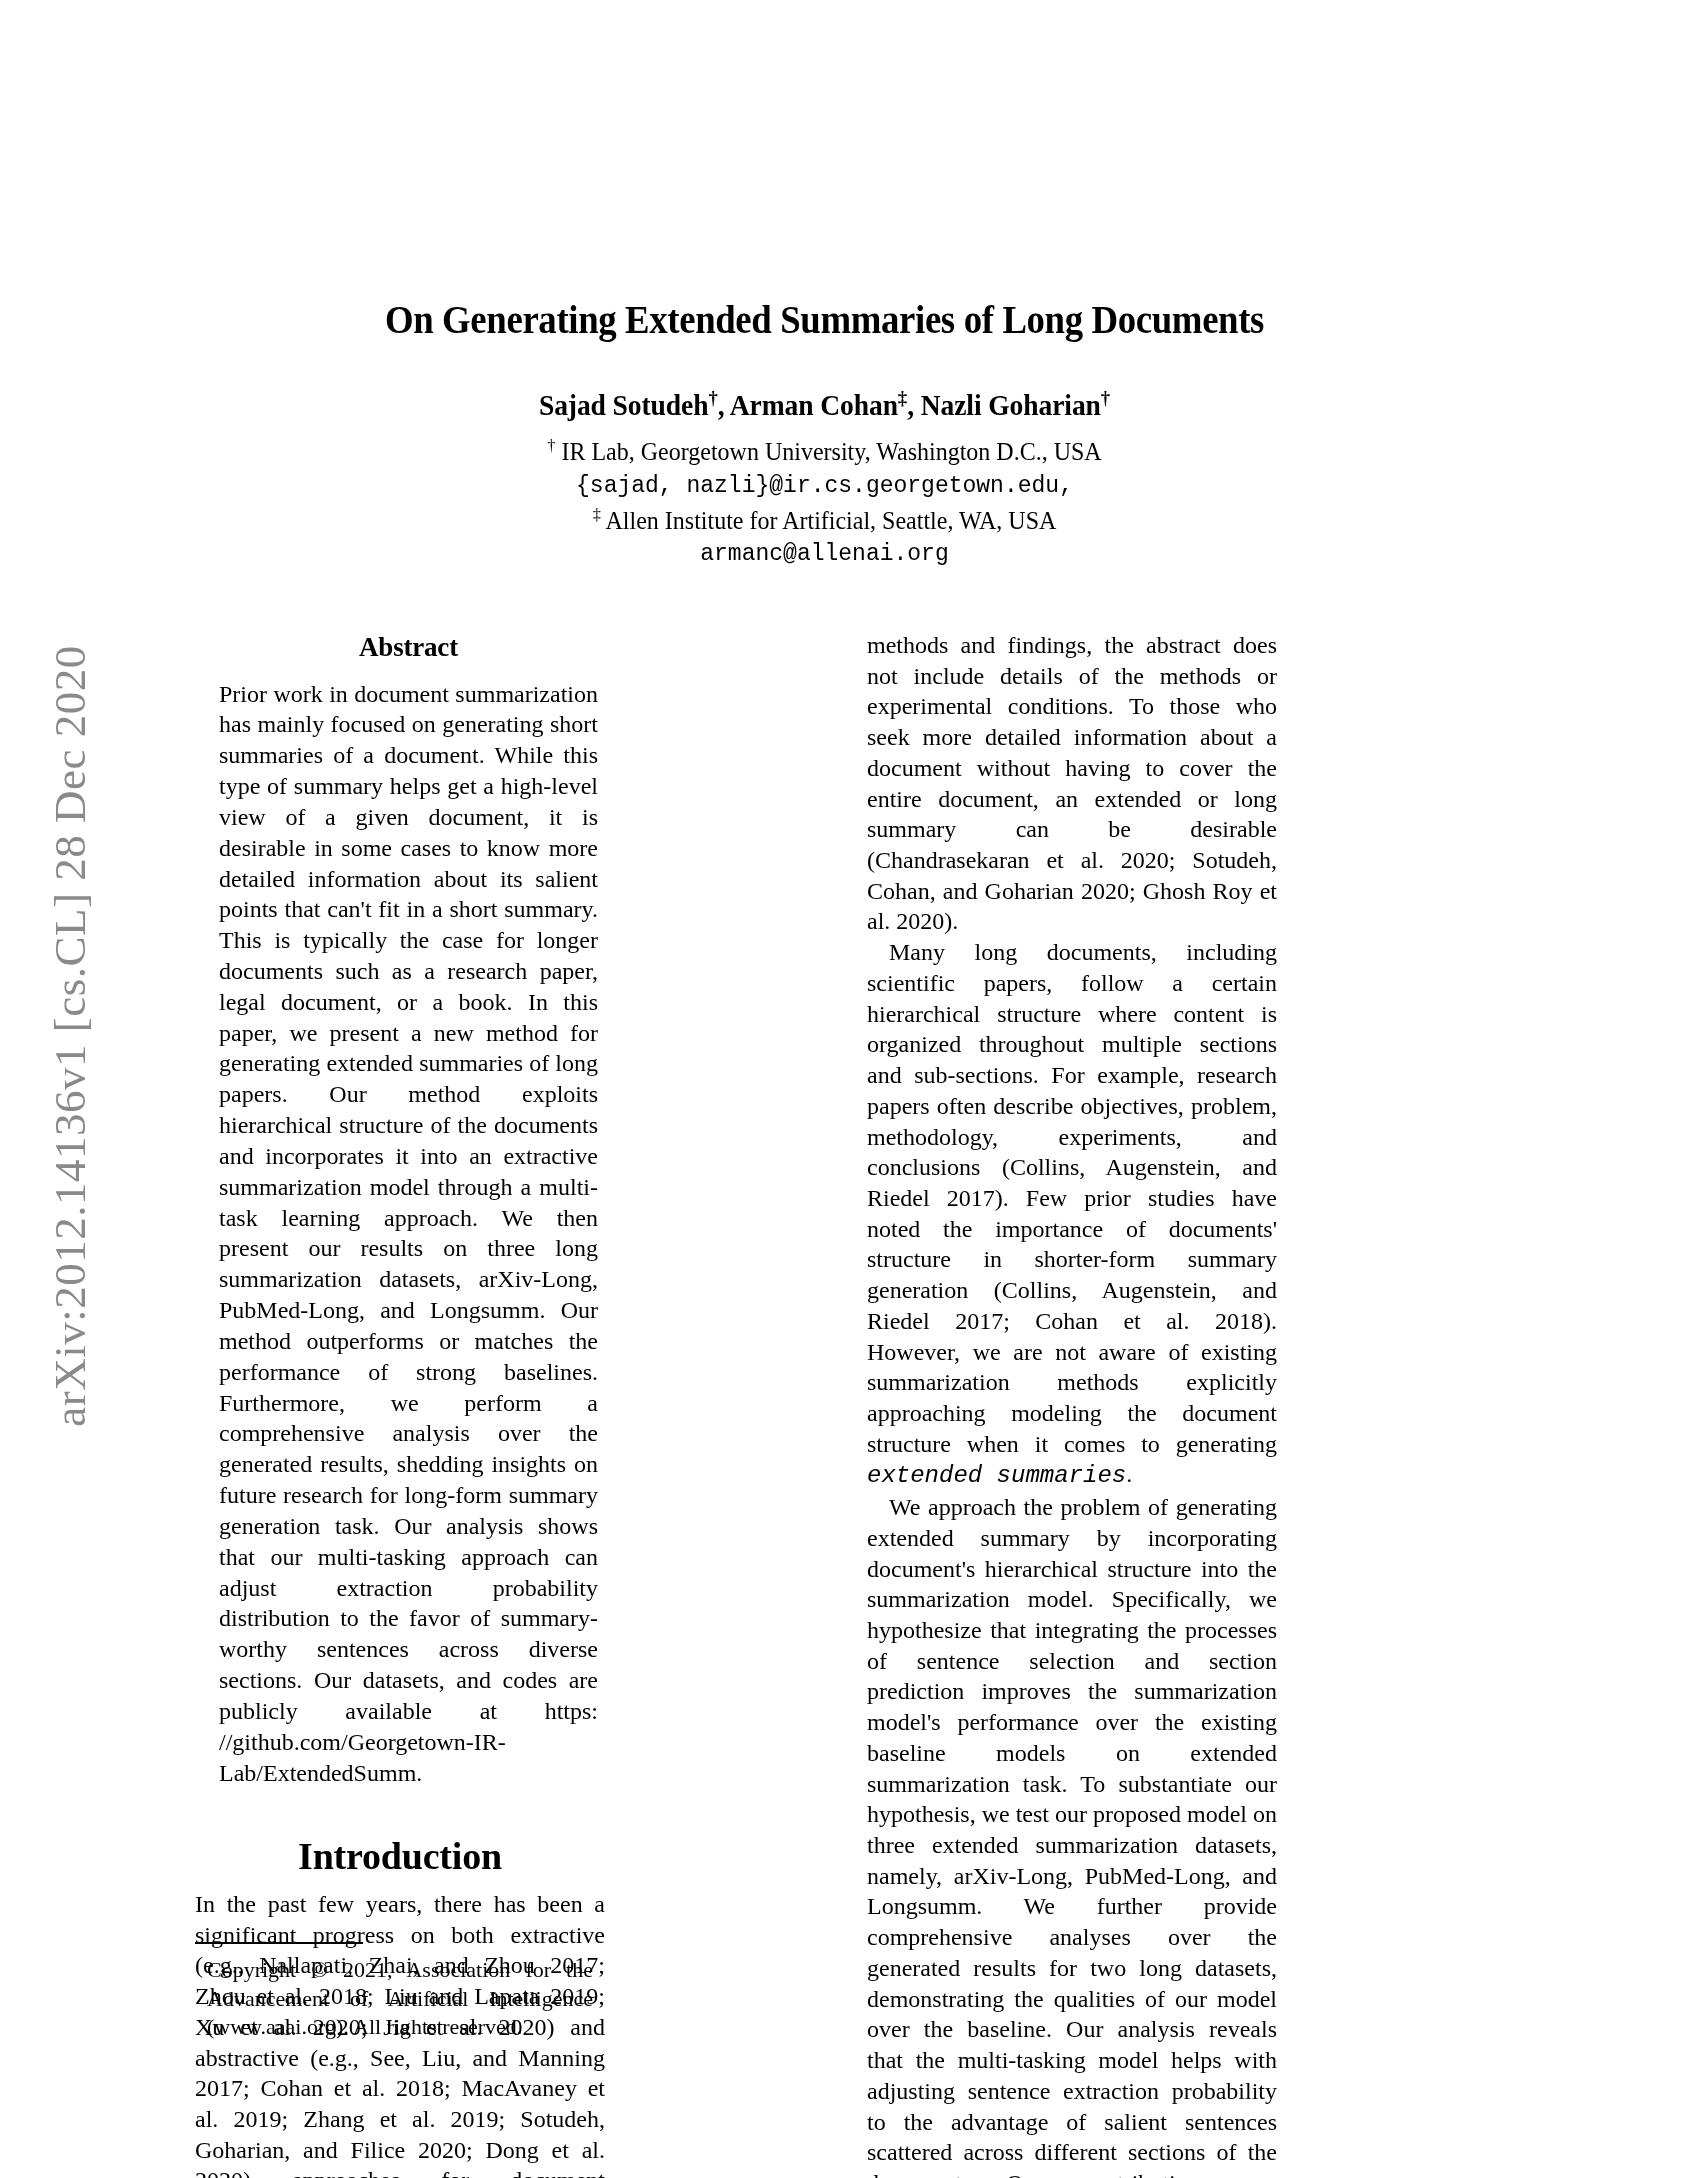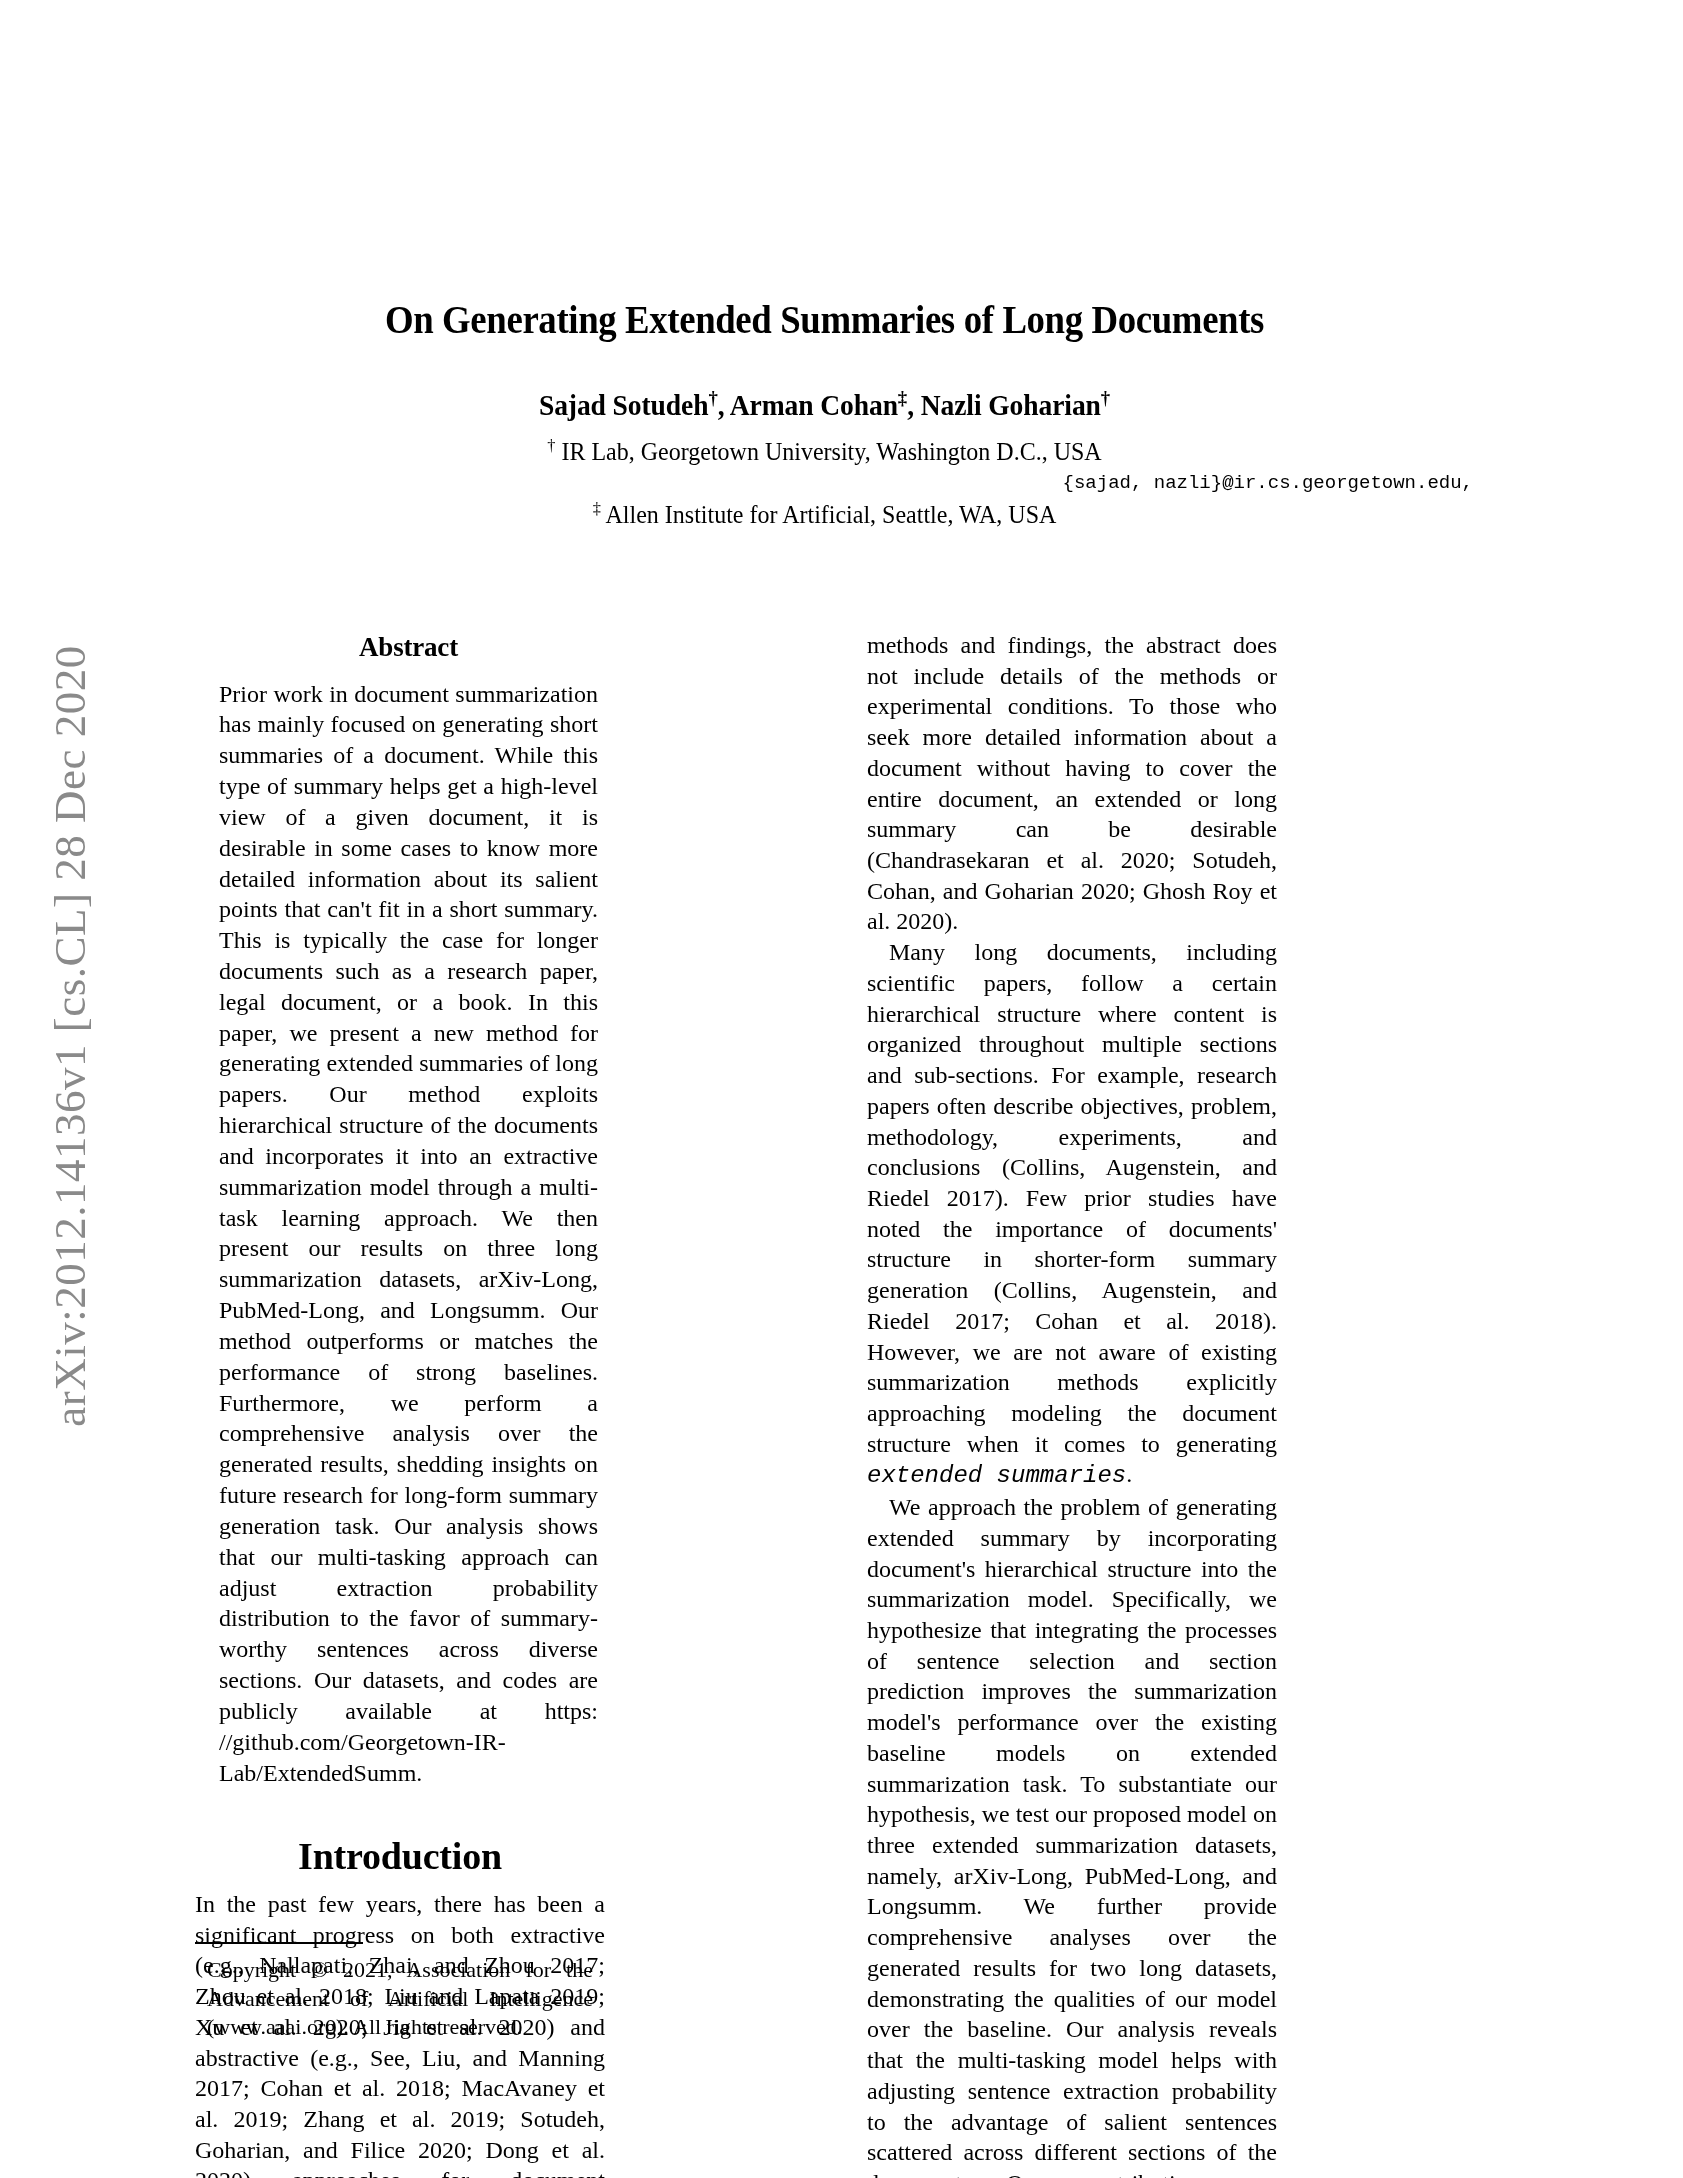--- a/index.html
+++ b/index.html
@@ -63,24 +63,23 @@
     margin: 0 0 12px 0;
   }
   .affil-line {
     font-size: 25px;
     line-height: 1.42;
     transform: scaleX(0.96);
     transform-origin: center center;
   }
   .mono-line {
     font-family: "Liberation Mono", "DejaVu Sans Mono", monospace;
-    font-size: 19px;
+    font-size: 23px;
     line-height: 1.45;
     letter-spacing: 0px;
-    text-align: right;
   }
   sup.dag {
     font-size: 0.68em;
     vertical-align: super;
     line-height: 0;
   }
 
   
   .col {
     position: absolute;
@@ -170,20 +169,21 @@
     <div class="affil-line">
       <sup class="dag">†</sup><span> IR Lab, Georgetown University, Washington D.C., USA</span>
     </div>
 
     <div class="mono-line">{sajad, nazli}@ir.cs.georgetown.edu,</div>
 
     <div class="affil-line">
       <sup class="dag">‡</sup><span> Allen Institute for Artificial, Seattle, WA, USA</span>
     </div>
 
+    <div class="mono-line">armanc@allenai.org</div>
   </div>
 
   <div class="col col-left">
 
     <div class="abstract-wrap">
       <div class="section-head">Abstract</div>
       <p class="abs-par">Prior work in document summarization has mainly focused on generating short summaries of a document. While this type of summary helps get a high-level view of a given document, it is desirable in some cases to know more detailed information about its salient points that can't fit in a short summary. This is typically the case for longer documents such as a research paper, legal document, or a book. In this paper, we present a new method for generating extended summaries of long papers. Our method exploits hierarchical structure of the documents and incorporates it into an extractive summarization model through a multi-task learning approach. We then present our results on three long summarization datasets, arXiv-Long, PubMed-Long, and Longsumm. Our method outperforms or matches the performance of strong baselines. Furthermore, we perform a comprehensive analysis over the generated results, shedding insights on future research for long-form summary generation task. Our analysis shows that our multi-tasking approach can adjust extraction probability distribution to the favor of summary-worthy sentences across diverse sections. Our datasets, and codes are publicly available at https: //github.com/Georgetown-IR-Lab/ExtendedSumm.</p>
     </div>
 
     <div class="section-head intro">Introduction</div>

